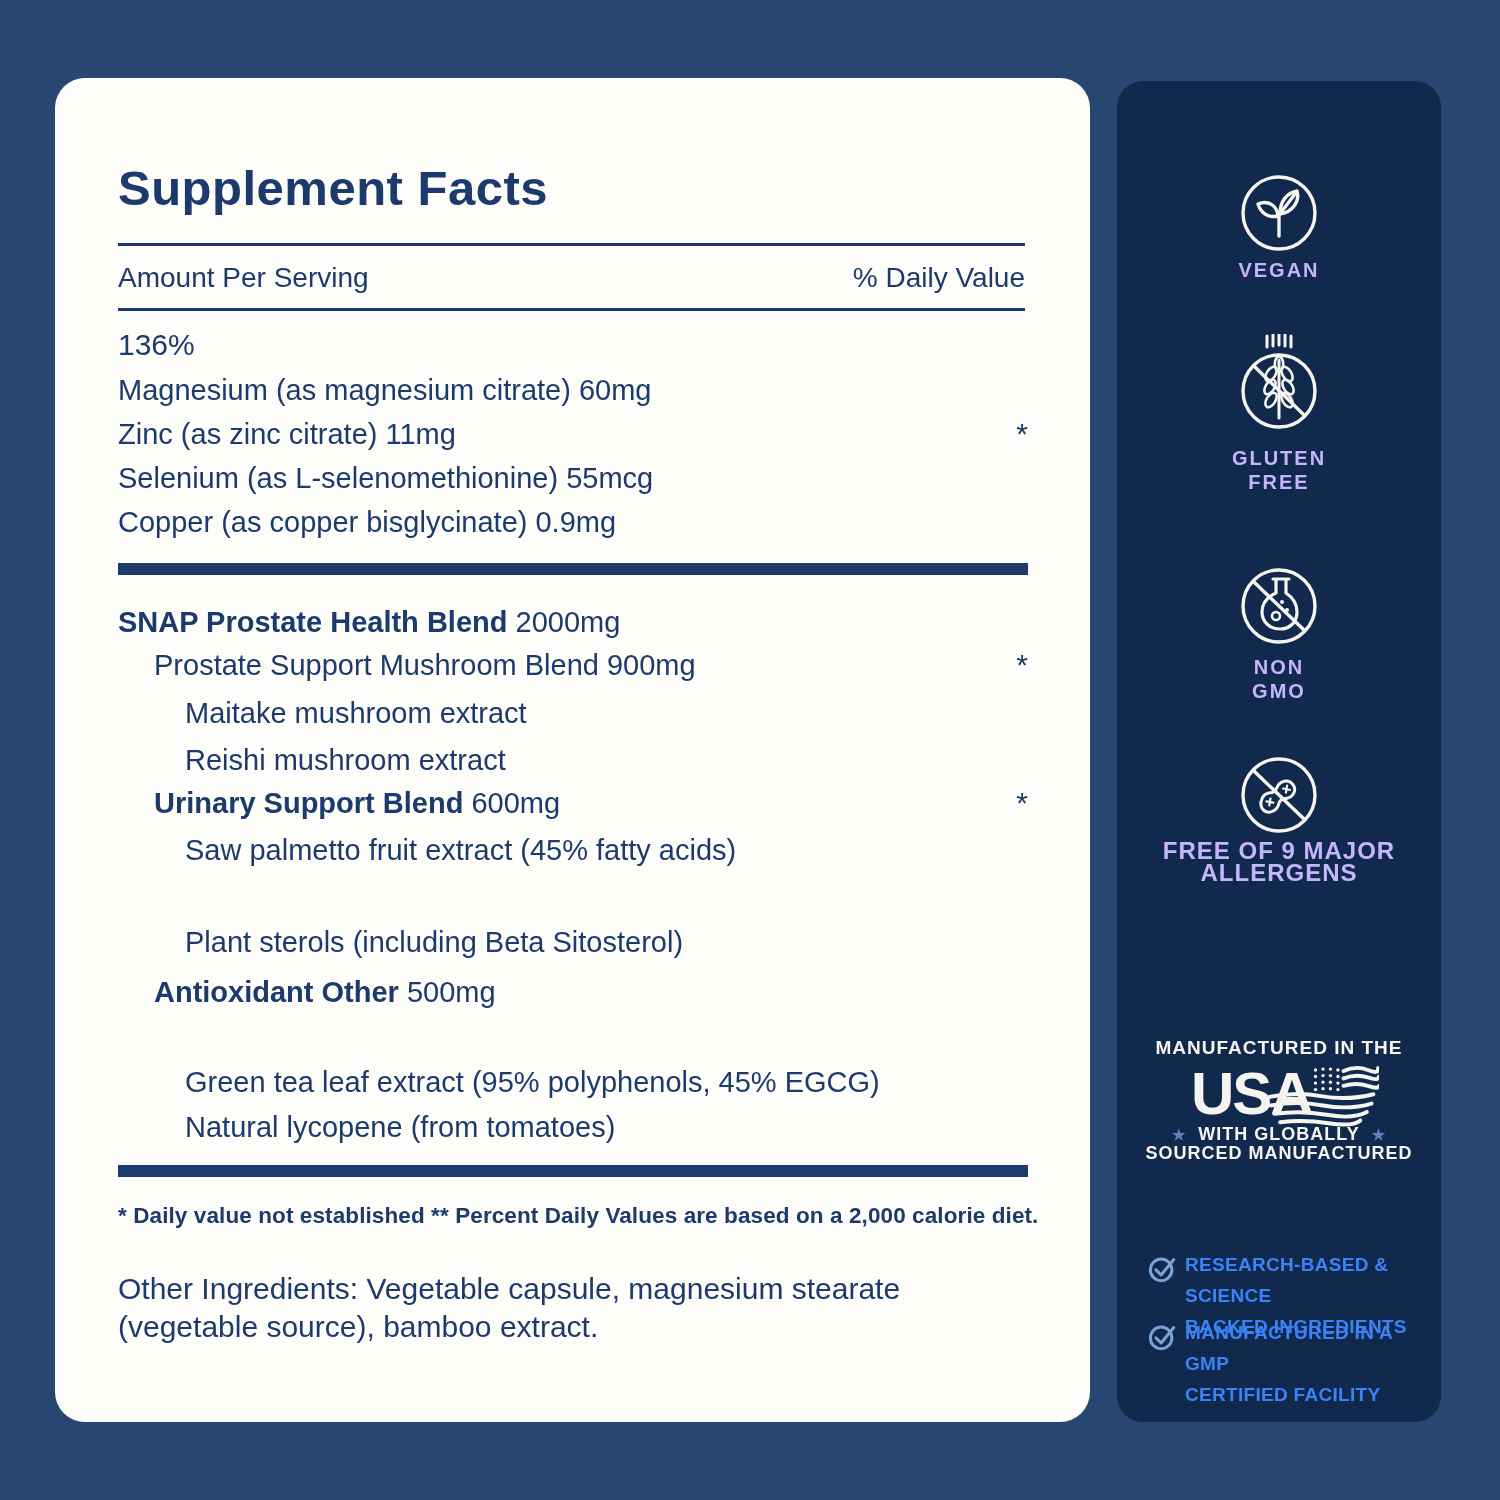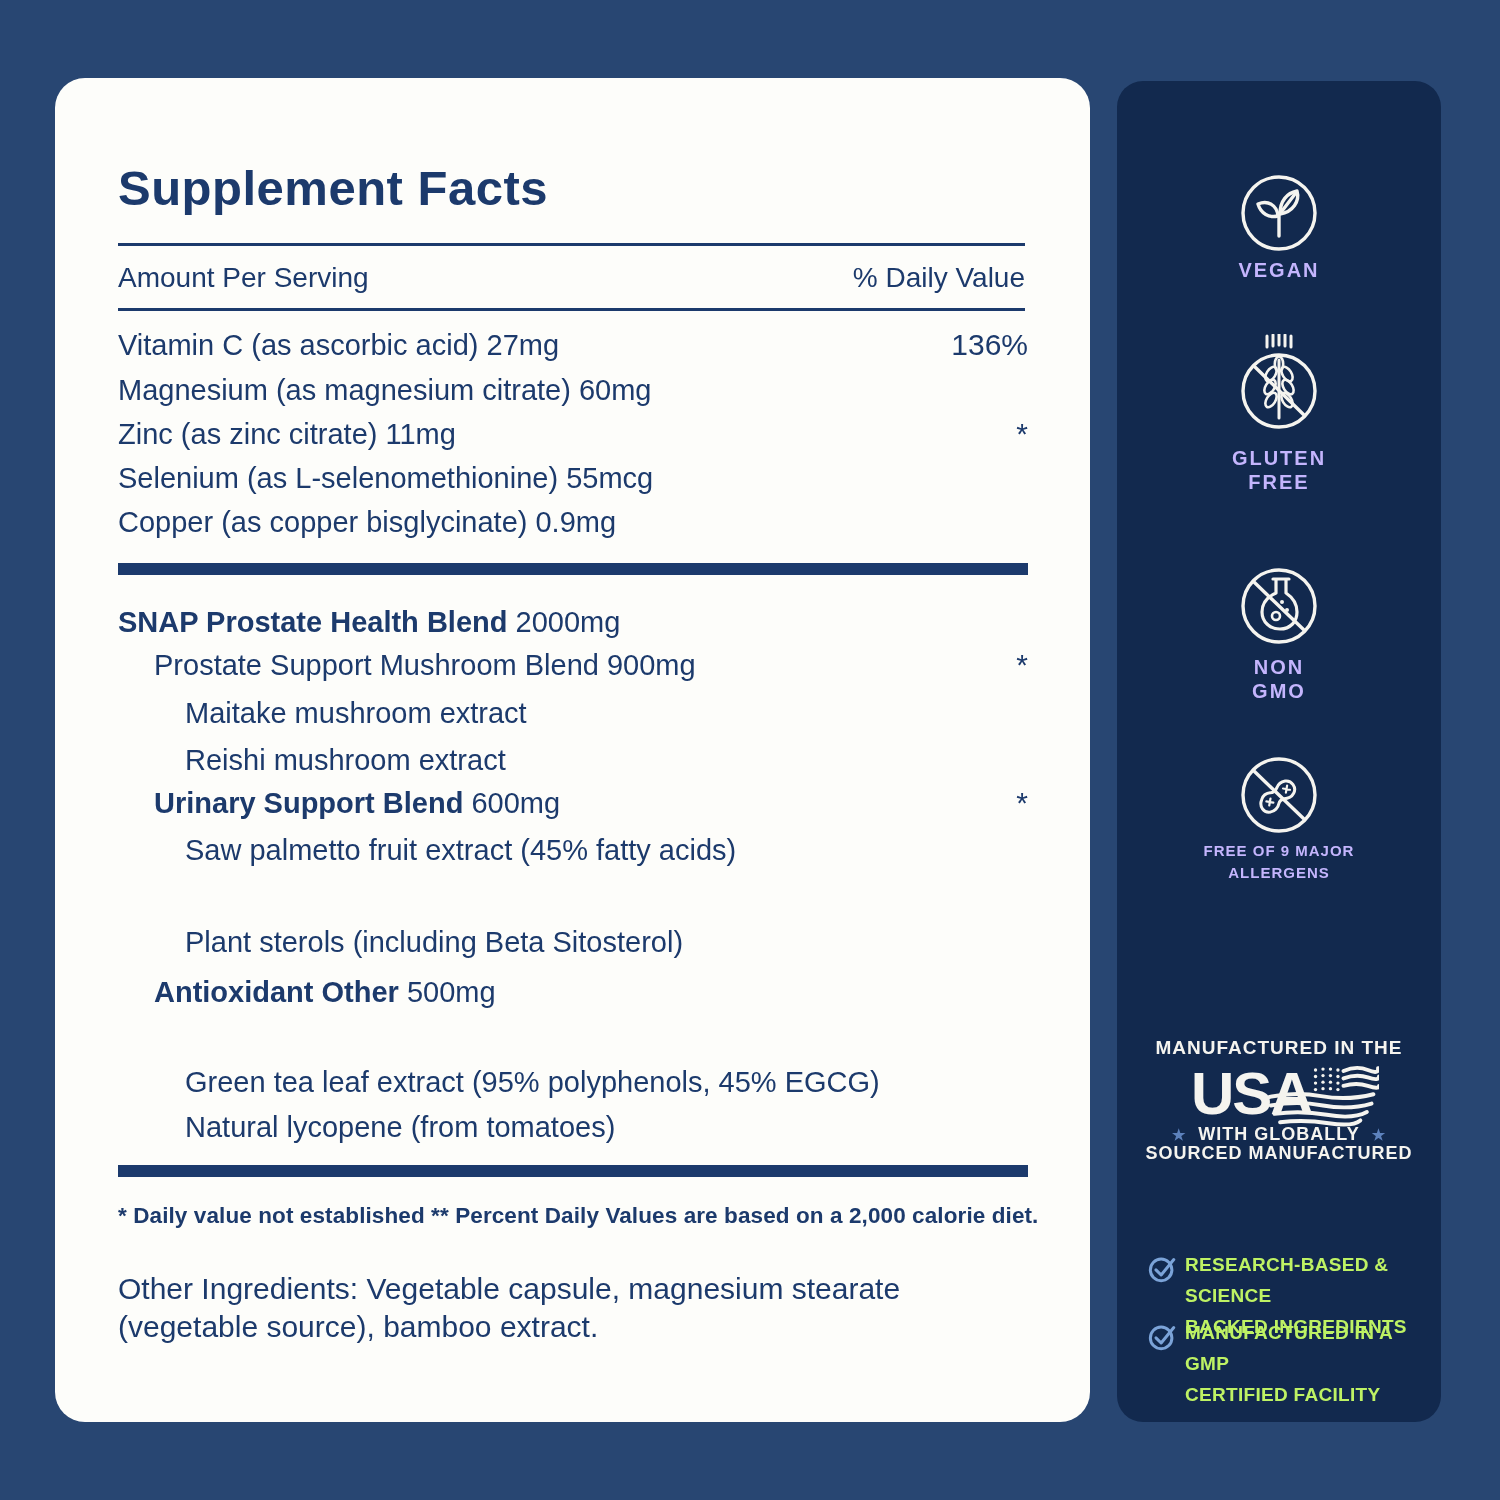--- a/index.html
+++ b/index.html
@@ -28,33 +28,33 @@
   .ind2{padding-left:67px;}
   .footnote{position:absolute;left:63px;top:1125px;width:930px;font-size:22.5px;
             font-weight:600;letter-spacing:.1px;}
   .other{position:absolute;left:63px;top:1192px;width:840px;font-size:30px;line-height:38px;}
   
   .panel{position:absolute;left:1117px;top:81px;width:324px;height:1341px;
          background:#12294e;border-radius:26px;}
   .badge-icon{position:absolute;left:122px;}
   .badge-label{position:absolute;left:0;width:324px;text-align:center;color:#c4b5fd;
                font-weight:700;font-size:20px;letter-spacing:2px;line-height:24px;}
-  .badge-label.small{font-size:15px;letter-spacing:1px;line-height:22px;}
+  .badge-label.small{font-size:24px;letter-spacing:1px;line-height:22px;}
   .usa-line1{position:absolute;left:0;top:956px;width:324px;text-align:center;color:#f5f4ef;
              font-weight:700;font-size:19px;letter-spacing:1px;}
   .usa-word{position:absolute;left:74px;top:978px;color:#f5f4ef;font-weight:700;
             font-size:60px;letter-spacing:-2px;}
   .usa-flag{position:absolute;left:150px;top:984px;}
   .usa-stars{position:absolute;left:0;top:1043px;width:324px;display:flex;gap:12px;
              justify-content:center;align-items:center;color:#f5f4ef;font-weight:700;
              font-size:18px;letter-spacing:1px;}
   .usa-stars .star{color:#5d82bd;font-size:15px;}
   .usa-line3{position:absolute;left:0;top:1062px;width:324px;text-align:center;color:#f5f4ef;
              font-weight:700;font-size:18px;letter-spacing:1px;}
-  .claim{position:absolute;left:68px;width:236px;color:#bef264;font-weight:700;
+  .claim{position:absolute;left:68px;width:236px;color:#3b82f6;font-weight:700;
          font-size:19px;line-height:31px;letter-spacing:.3px;}
   .claim.c1{top:1168px;}
   .claim.c2{top:1236px;}
   .claim-icon{position:absolute;left:31px;}
   .claim-icon.c1{top:1172px;}
   .claim-icon.c2{top:1240px;}
 </style>
 </head>
 <body>
 
@@ -64,21 +64,20 @@
     <div class="sf-title">Supplement Facts</div>
 
     <div class="rule r1"></div>
     <div class="hdr">
       <span>Amount Per Serving</span>
       <span>% Daily Value</span>
     </div>
     <div class="rule r2"></div>
 
     <div class="row" style="top:245px">
-      <span class="lbl">Vitamin C (as ascorbic acid) 27mg</span>
       <span class="dv">136%</span>
     </div>
     <div class="row" style="top:290px">
       <span class="lbl">Magnesium (as magnesium citrate) 60mg</span>
       <span class="dv"></span>
     </div>
     <div class="row" style="top:334px">
       <span class="lbl">Zinc (as zinc citrate) 11mg</span>
       <span class="dv">*</span>
     </div>

